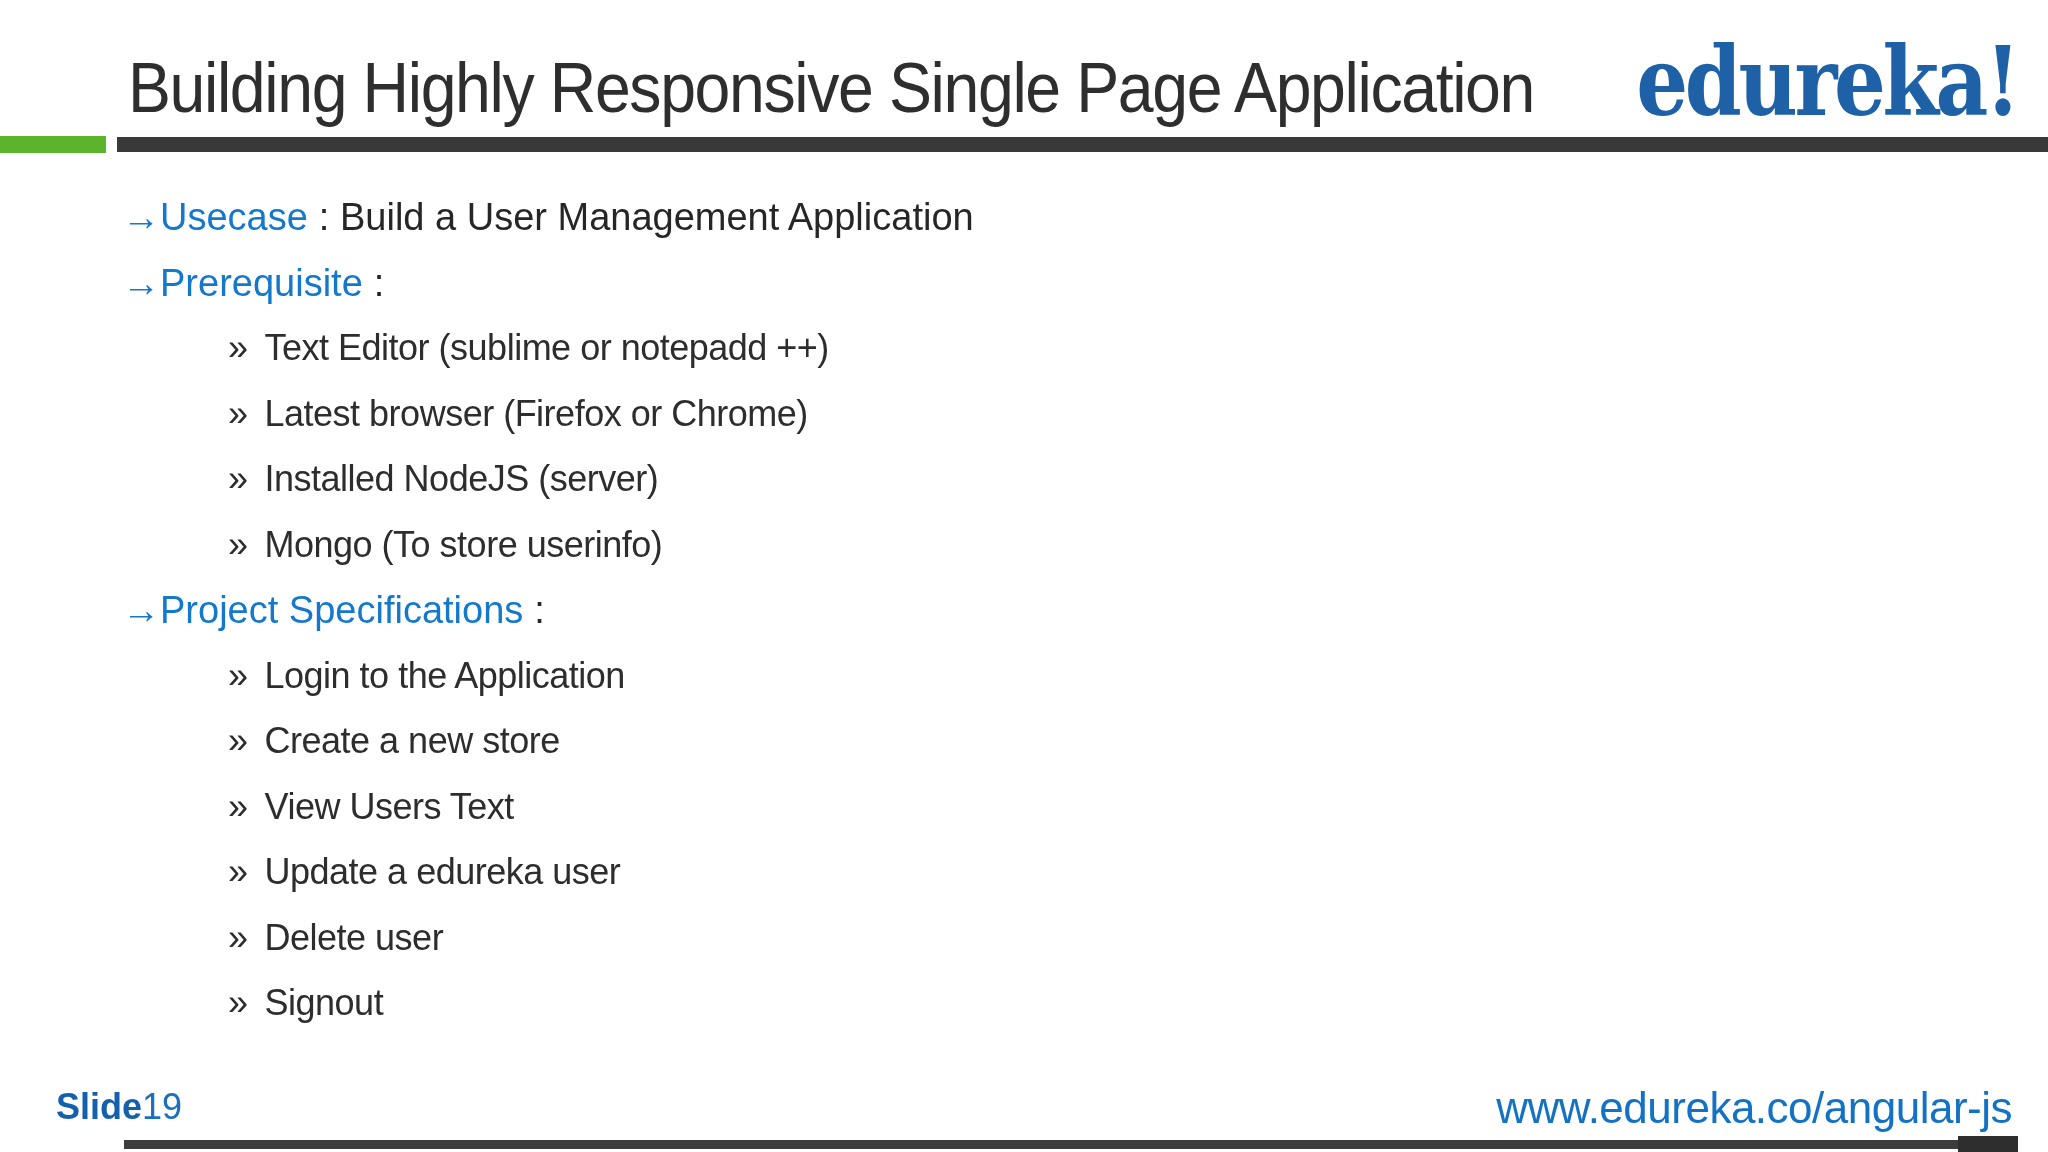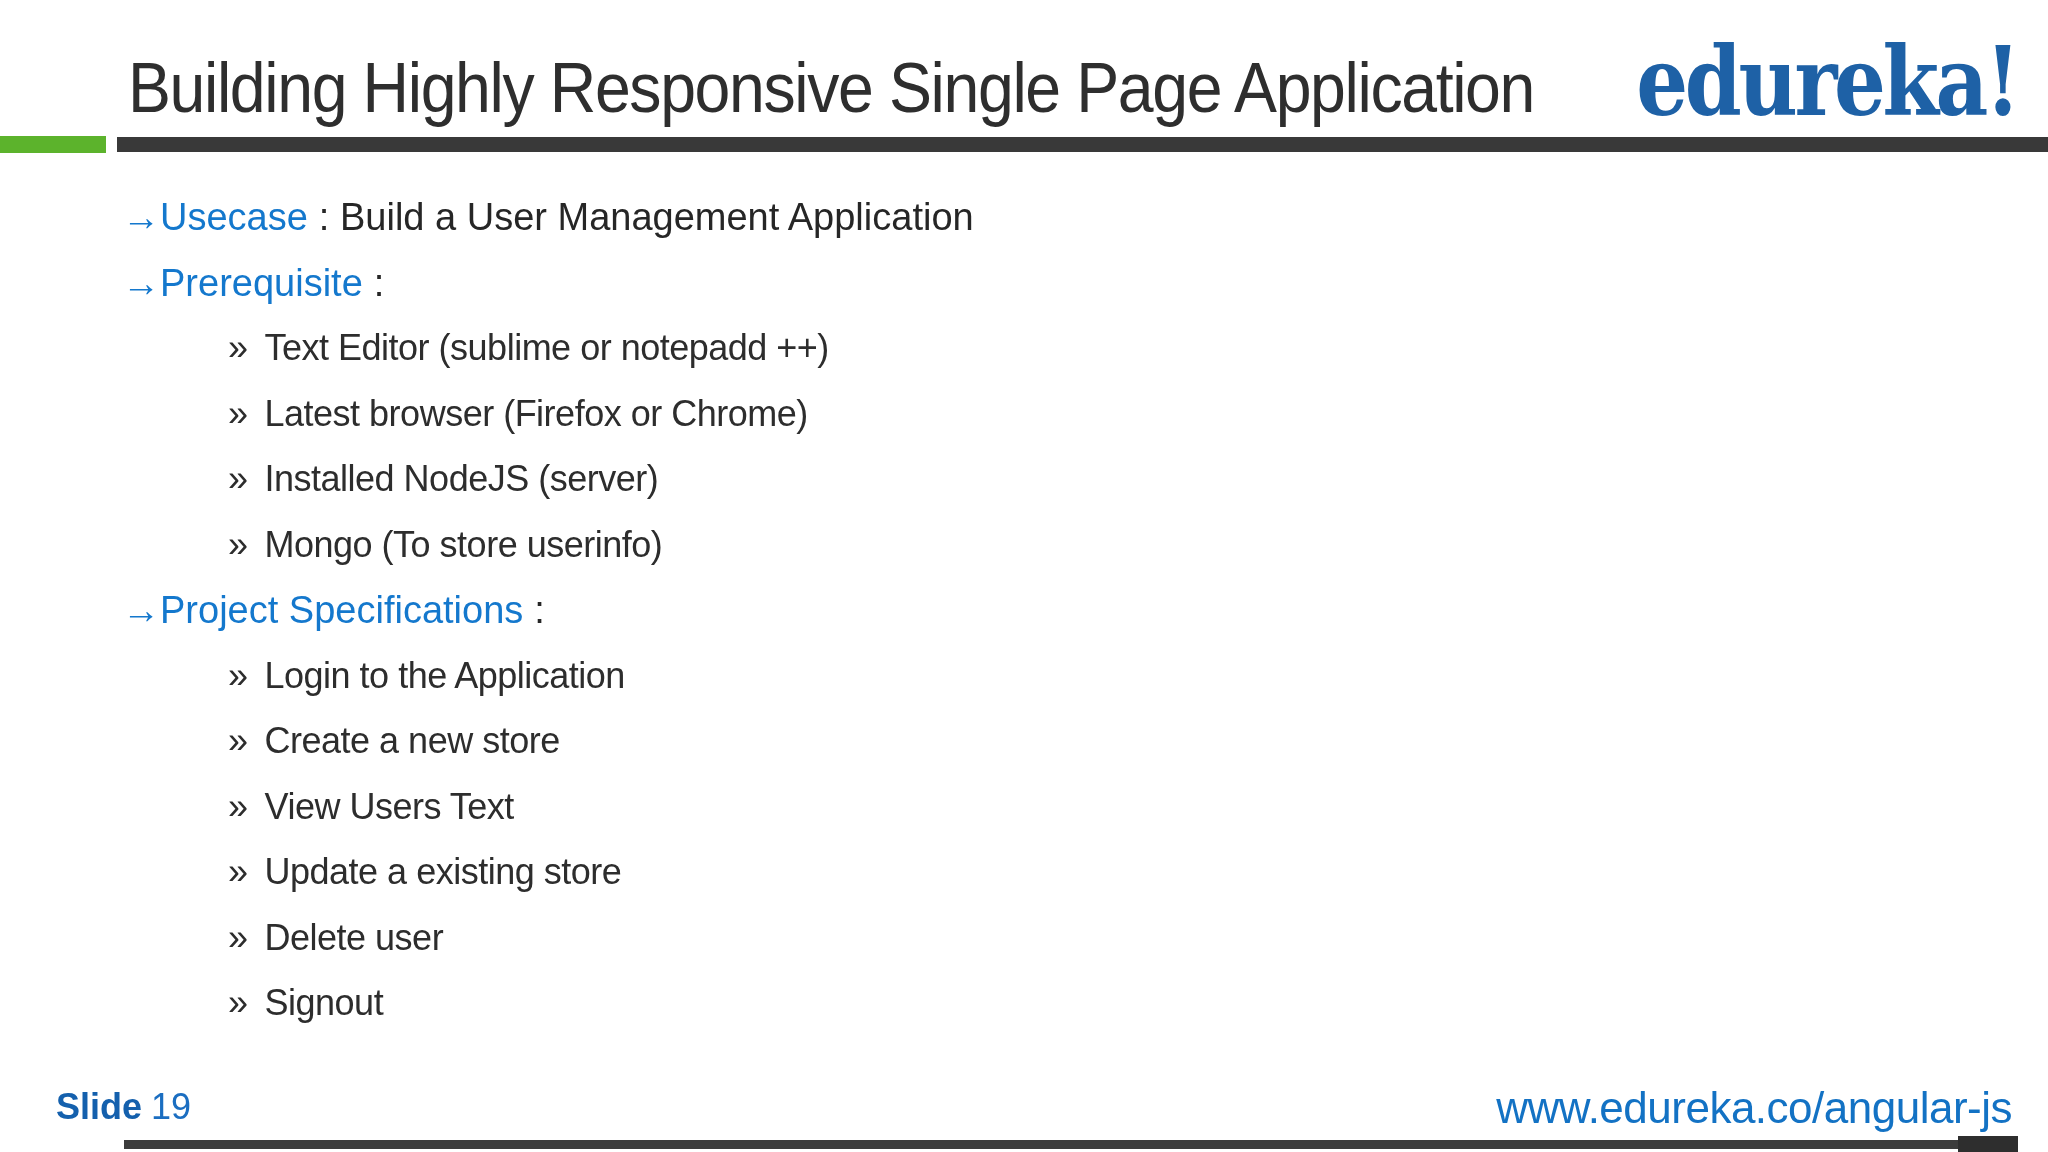--- a/index.html
+++ b/index.html
@@ -22,21 +22,21 @@
   .top-bar{position:absolute;left:117px;top:137px;width:1931px;height:15px;background:#393939;}
   .content{position:absolute;left:0;top:0;width:2048px;height:1152px;}
   .line{position:absolute;white-space:nowrap;color:#2d2d2d;line-height:46px;}
   .line.heading{left:122px;font-size:38px;}
   .line.bullet{left:228px;font-size:36px;letter-spacing:-0.5px;}
   .arrow{color:#1478cd;}
   .hlabel{color:#1478cd;}
   .hrest{margin-left:11px;color:#262626;}
   .glyph{margin-right:17px;color:#2d2d2d;}
   .slide-num{position:absolute;left:56px;top:1086px;font-size:36px;color:#1b6ec1;white-space:nowrap;}
-  .slide-num .b{font-weight:bold;color:#1460ad;margin-right:9px;}
+  .slide-num .b{font-weight:bold;color:#1460ad;}
   .url{position:absolute;right:36px;top:1083px;font-size:44px;color:#1372c4;letter-spacing:-0.5px;white-space:nowrap;}
   .bottom-bar{position:absolute;left:124px;top:1140px;width:1838px;height:9px;background:#3c3c3c;}
   .bottom-bar-cap{position:absolute;left:1958px;top:1136px;width:60px;height:16px;background:#2e2e2e;}
 </style>
 </head>
 <body>
 
 <div>
 
   <div class="title">Building Highly Responsive Single Page Application</div>
@@ -50,21 +50,21 @@
       <div class="line heading" style="top: 194px;"><span class="arrow">→</span><span class="hlabel">Usecase</span><span class="hrest">: Build a User Management Application</span></div>
       <div class="line bullet" style="top: 325px;"><span class="glyph">»</span><span>Text Editor (sublime or notepadd ++)</span></div>
       <div class="line heading" style="top: 259.5px;"><span class="arrow">→</span><span class="hlabel">Prerequisite</span><span class="hrest">:</span></div>
       <div class="line bullet" style="top: 390.5px;"><span class="glyph">»</span><span>Latest browser (Firefox or Chrome)</span></div>
       <div class="line bullet" style="top: 456px;"><span class="glyph">»</span><span>Installed NodeJS (server)</span></div>
       <div class="line heading" style="top: 587px;"><span class="arrow">→</span><span class="hlabel">Project Specifications</span><span class="hrest">:</span></div>
       <div class="line bullet" style="top: 521.5px;"><span class="glyph">»</span><span>Mongo (To store userinfo)</span></div>
       <div class="line bullet" style="top: 652.5px;"><span class="glyph">»</span><span>Login to the Application</span></div>
       <div class="line bullet" style="top: 718px;"><span class="glyph">»</span><span>Create a new store</span></div>
       <div class="line bullet" style="top: 783.5px;"><span class="glyph">»</span><span>View Users Text</span></div>
-      <div class="line bullet" style="top: 849px;"><span class="glyph">»</span><span>Update a existing store</span></div>
+      <div class="line bullet" style="top: 849px;"><span class="glyph">»</span><span>Update a edureka user</span></div>
       <div class="line bullet" style="top: 914.5px;"><span class="glyph">»</span><span>Delete user</span></div>
       <div class="line bullet" style="top: 980px;"><span class="glyph">»</span><span>Signout</span></div>
     </div>
 
   <div class="slide-num">
     <span class="b">Slide</span><span>19</span>
   </div>
 
   <div class="url">www.edureka.co/angular-js</div>
 

